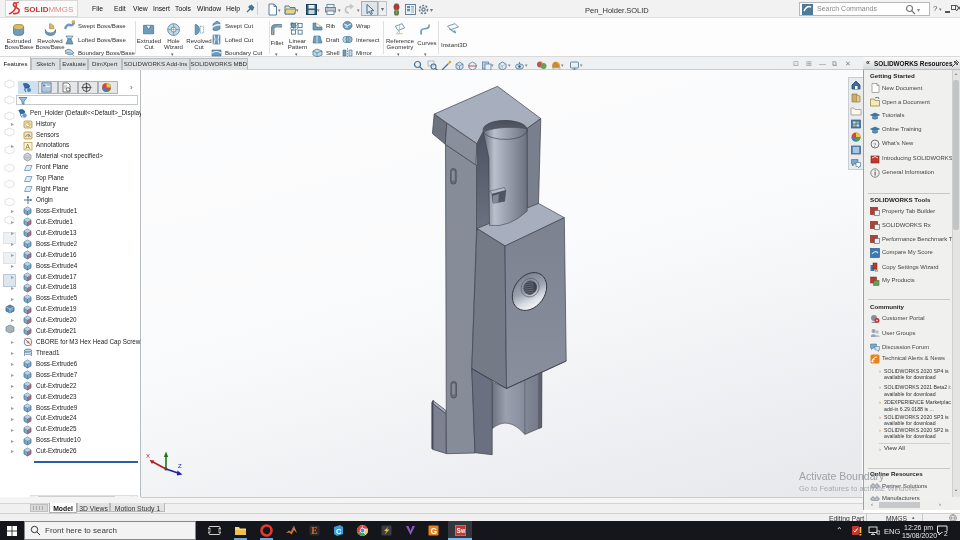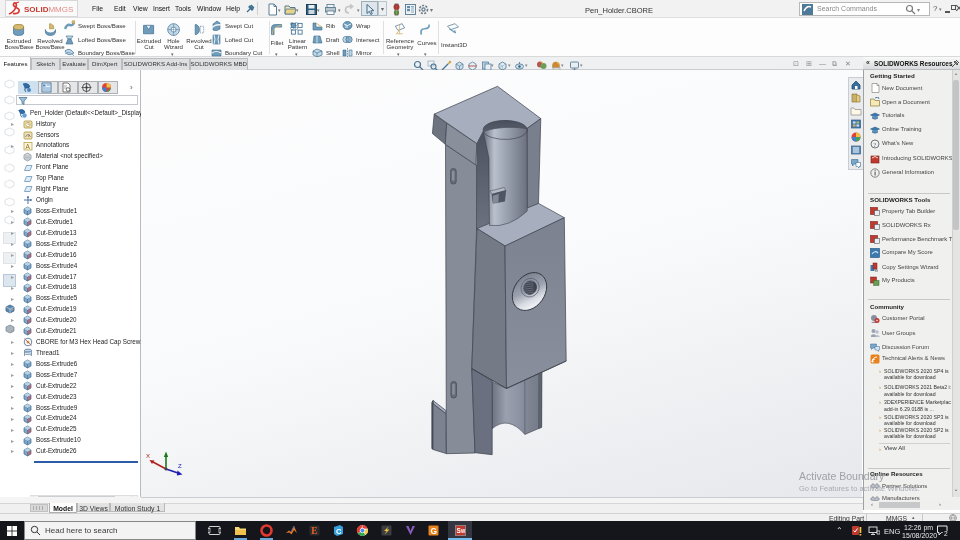--- a/index.html
+++ b/index.html
@@ -66,21 +66,21 @@
 <svg class="abs" style="left:417px;top:3px" width="13" height="13" viewBox="0 0 13 13">
       <circle cx="6.5" cy="6.5" r="4" fill="none" stroke="#6b7d89" stroke-width="1.6" stroke-dasharray="2 1.4"></circle>
       <circle cx="6.5" cy="6.5" r="1.6" fill="none" stroke="#6b7d89" stroke-width="1.2"></circle>
     </svg>
 <div class="t" style="left:430px;top:6px;font-size:6px;color:#777">▾</div>
 <div class="t" style="left:278px;top:7px;font-size:5px;color:#777">▾</div>
 <div class="t" style="left:296px;top:7px;font-size:5px;color:#777">▾</div>
 <div class="t" style="left:317px;top:7px;font-size:5px;color:#777">▾</div>
 <div class="t" style="left:338px;top:7px;font-size:5px;color:#777">▾</div>
 <div class="t" style="left:357px;top:7px;font-size:5px;color:#777">▾</div>
-<div class="t" style="left:585px;top:6px;font-size:7.5px;color:#333">Pen_Holder.CBORE</div>
+<div class="t" style="left:585px;top:6px;font-size:7.5px;color:#333">Pen_Holder.SOLID</div>
 <div class="abs" style="left:799px;top:2px;width:131px;height:14px;background:#fff;border:1px solid #b8b8b8"></div>
 <svg class="abs" style="left:801px;top:3px" width="13" height="13" viewBox="0 0 13 13">
       <rect x="1" y="1" width="11" height="11" fill="#4d7a99"></rect>
       <path d="M3 8 Q6 2 10 4" stroke="#fff" fill="none" stroke-width="1.5"></path>
     </svg>
 <div class="t" style="left:817px;top:5px;font-size:7px;color:#8a8a8a">Search Commands</div>
 <svg class="abs" style="left:905px;top:4px" width="11" height="11" viewBox="0 0 11 11">
       <circle cx="4.5" cy="4.5" r="3" fill="none" stroke="#777" stroke-width="1.2"></circle>
       <path d="M7 7 L10 10" stroke="#777" stroke-width="1.2"></path>
     </svg>
@@ -902,21 +902,21 @@
       <rect x="0" y="0" width="4.6" height="4.6" fill="#fff"></rect>
       <rect x="5.4" y="0" width="4.6" height="4.6" fill="#fff"></rect>
       <rect x="0" y="5.4" width="4.6" height="4.6" fill="#fff"></rect>
       <rect x="5.4" y="5.4" width="4.6" height="4.6" fill="#fff"></rect>
     </svg>
 <div class="abs" style="left:24px;top:521px;width:172px;height:19px;background:#f3f3f3;border:1px solid #888"></div>
 <svg class="abs" style="left:30px;top:525px" width="11" height="11" viewBox="0 0 11 11">
       <circle cx="4.5" cy="4.5" r="3.2" fill="none" stroke="#333" stroke-width="1"></circle>
       <path d="M7 7 L10 10" stroke="#333" stroke-width="1"></path>
     </svg>
-<div class="t" style="left:45px;top:526px;font-size:8px;color:#3a3a3a">Head here to search</div>
+<div class="t" style="left:45px;top:526px;font-size:8px;color:#3a3a3a">Front here to search</div>
 <svg class="abs" style="left:208px;top:524px" width="13" height="13" viewBox="0 0 13 13">
       <rect x="1" y="2.5" width="11" height="8" rx="1" fill="none" stroke="#e8e8e8" stroke-width="0.9"></rect>
       <rect x="0" y="4.5" width="2" height="4" fill="#15161b" stroke="#e8e8e8" stroke-width="0.7"></rect>
       <rect x="11" y="4.5" width="2" height="4" fill="#15161b" stroke="#e8e8e8" stroke-width="0.7"></rect>
     </svg>
 <svg class="abs" style="left:234px;top:524px" width="13" height="13" viewBox="0 0 13 13">
       <path d="M1 3 L5 3 L6 4.5 L12 4.5 L12 11 L1 11 Z" fill="#f8d775"></path>
       <path d="M1 6 L12 6 L12 11 L1 11 Z" fill="#f0c14b"></path>
     </svg>
 <svg class="abs" style="left:260px;top:524px" width="13" height="13" viewBox="0 0 13 13">

